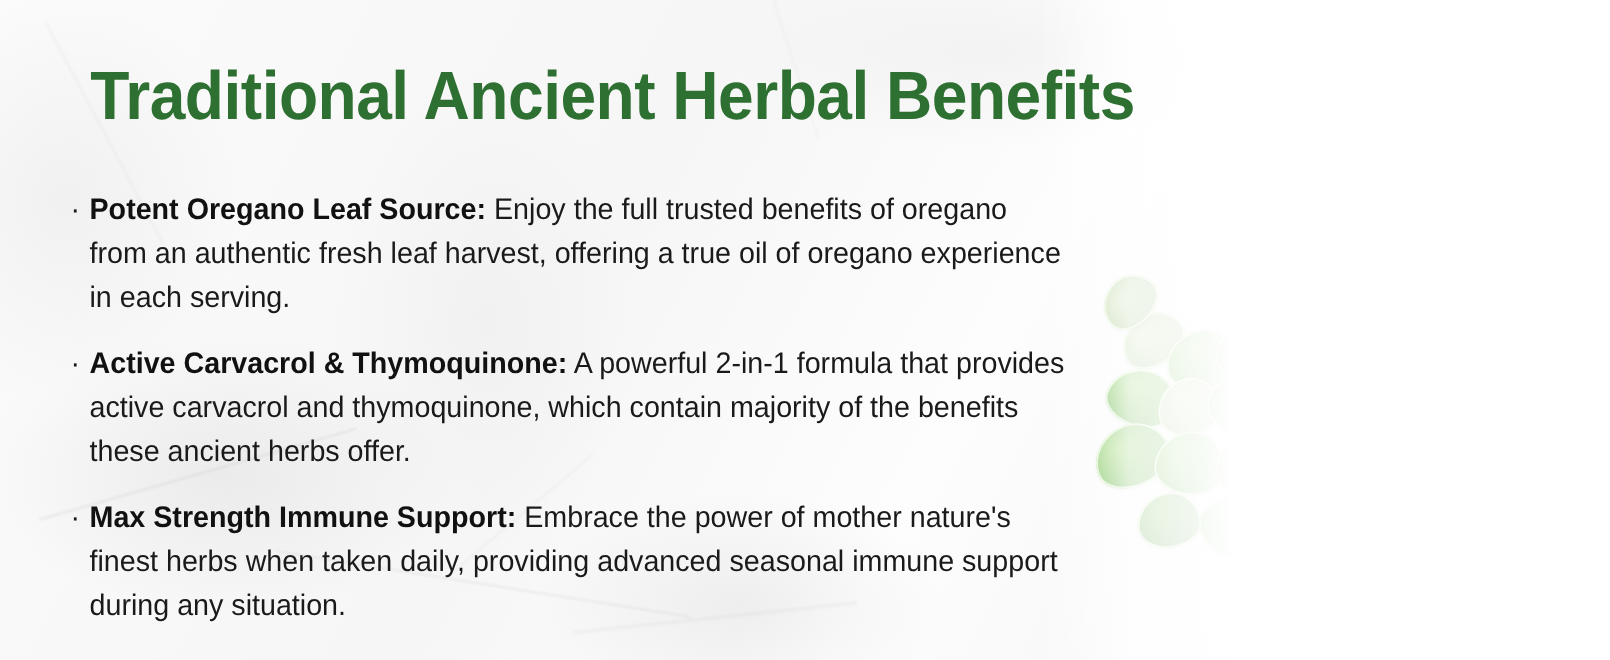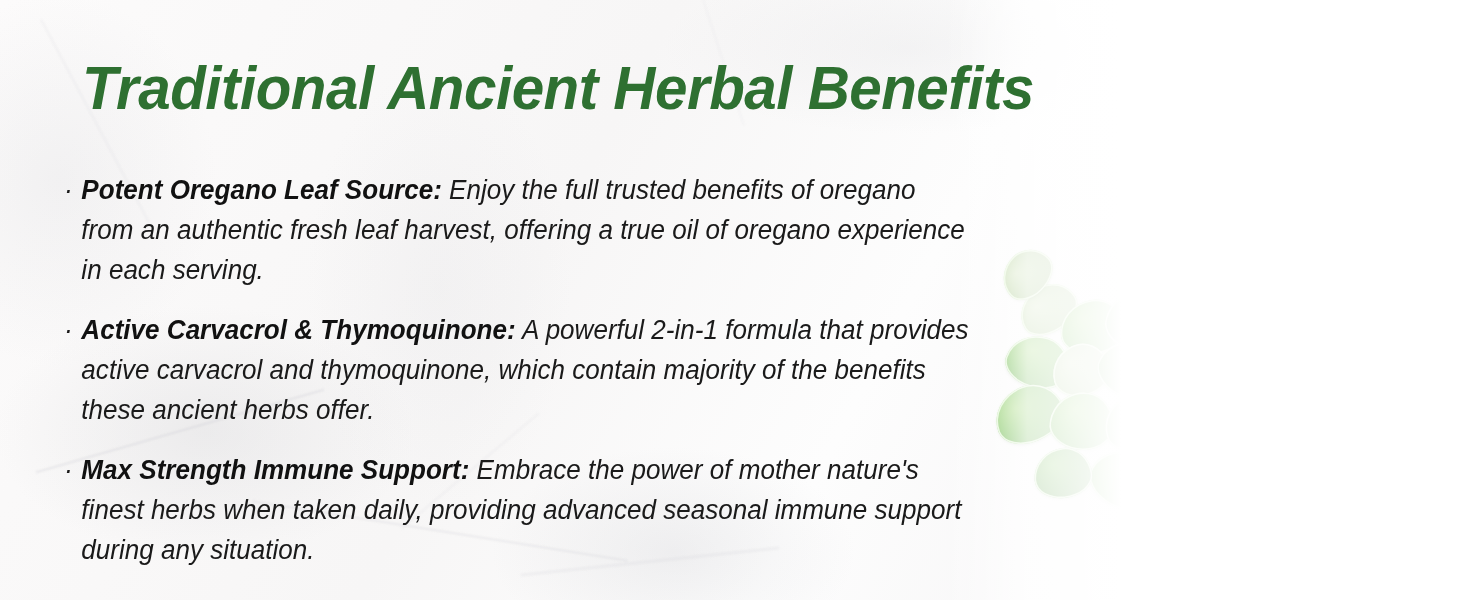--- a/index.html
+++ b/index.html
@@ -34,21 +34,21 @@
   .vein.v6{left: 380px;top:470px;width:180px;height:2px;transform:rotate(-40deg);opacity:.45;}
 
   
   .rightfade{
     position:absolute;right:0;top:0;width:520px;height:600px;
     background:linear-gradient(90deg, rgba(255,255,255,0) 0%, rgba(255,255,255,.82) 16%, #ffffff 34%);
     pointer-events:none;z-index:3;
   }
 
   
-  .textcol{position:absolute;left:0;top:0;width:1010px;height:600px;z-index:5;font-style:italic;}
+  .textcol{position:absolute;left:0;top:0;width:1010px;height:600px;z-index:5;}
   .page-title{
     position:absolute;left:82px;top:55px;
     font-family:"Liberation Sans Narrow","Liberation Sans",sans-serif;
     font-weight:700;font-size:62px;line-height:1.05;
     letter-spacing:-0.5px;color:#2e7031;white-space:nowrap;
     transform:scaleX(.94);transform-origin:left center;
   }
   .bullets{position:absolute;left:64px;top:170px;width:940px;}
   .bullet{
     position:relative;padding-left:18px;margin-bottom:20px;

